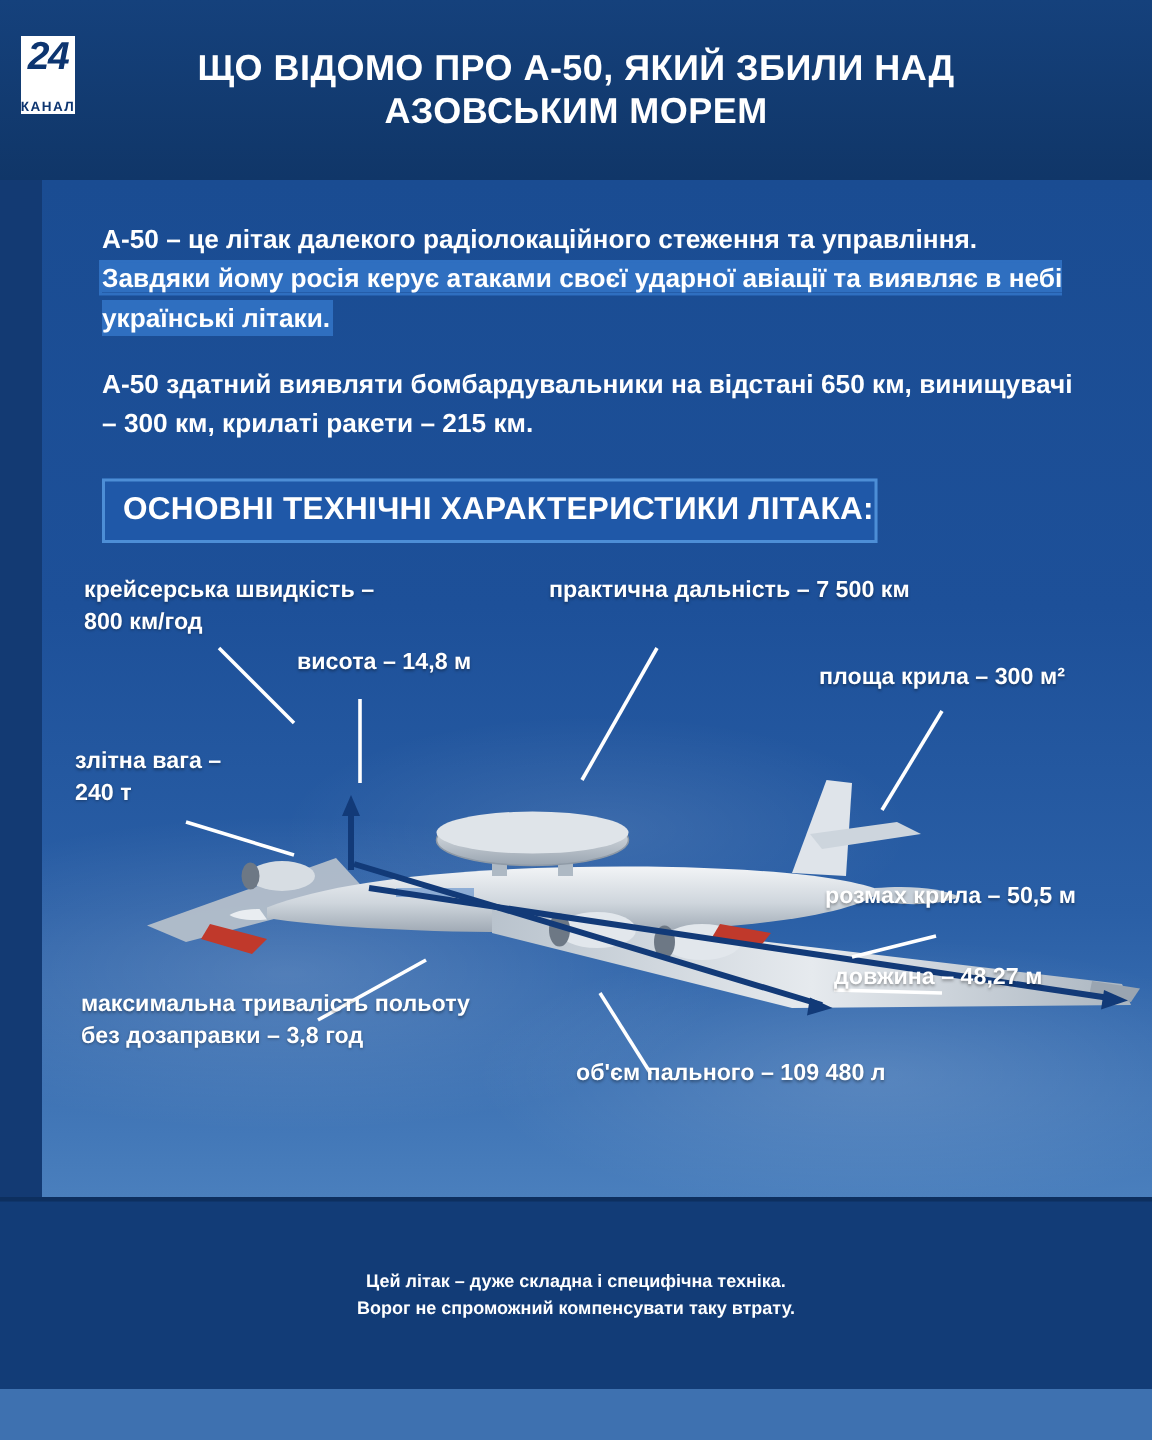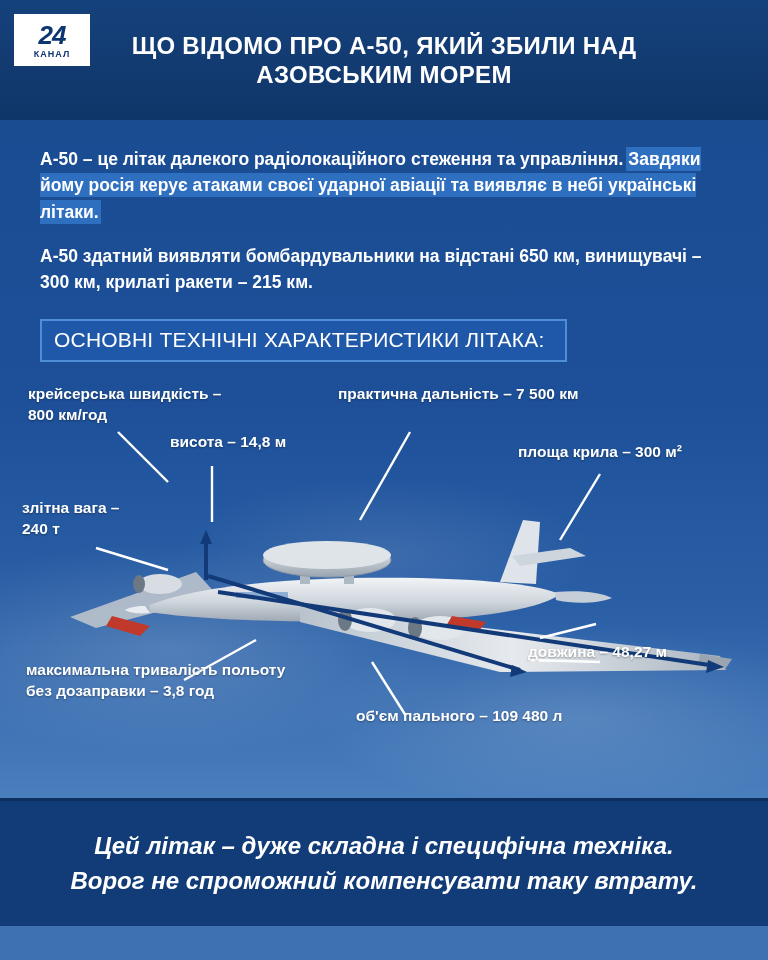--- a/index.html
+++ b/index.html
@@ -33,29 +33,29 @@
     height: 120px;
     background: linear-gradient(180deg, #15417c 0%, #103668 100%);
     display: flex;
     align-items: center;
     justify-content: center;
     flex: none;
   }
   .logo {
     position: absolute;
     left: 14px;
-    top: 14px;
-    width: 76px;
+    top: 24px;
+    width: 36px;
     height: 52px;
     background: #ffffff;
     color: #0d3570;
     display: flex;
     flex-direction: column;
     align-items: center;
-    justify-content: center;
+    justify-content: space-between;
     line-height: 1;
   }
   .logo .num {
     font-size: 26px;
     font-weight: bold;
     font-style: italic;
     letter-spacing: -1px;
   }
   .logo .word {
     font-size: 9px;
@@ -72,20 +72,21 @@
     padding: 0 70px;
     text-transform: uppercase;
   }
 
   
   .content {
     position: relative;
     flex: 1;
     background: #3b82f6;
     overflow: hidden;
+    margin-left: 28px;
   }
   
   .sky {
     position: absolute;
     left: 0;
     right: 0;
     top: 0;
     bottom: 0;
     background:
       radial-gradient(ellipse 420px 150px at 22% 78%, rgba(255,255,255,0.16), rgba(255,255,255,0) 70%),
@@ -111,22 +112,22 @@
   }
 
   .section-title {
     position: relative;
     margin: 6px 40px 0 40px;
     display: inline-block;
     background: #1f58a8;
     border: 2px solid #4d8ed6;
     color: #ffffff;
     font-size: 21px;
-    font-weight: normal;
-    padding: 7px 21px 8px 12px;
+    font-weight: bold;
+    padding: 7px 0 8px 12px;
     letter-spacing: 0.2px;
     text-transform: uppercase;
   }
 
   
   .diagram {
     position: relative;
     height: 420px;
     margin-top: 8px;
   }
@@ -152,22 +153,21 @@
     background: #123c77;
     display: flex;
     align-items: center;
     justify-content: center;
     padding: 0 40px;
     border-top: 3px solid #0d2f5f;
   }
   .footer p {
     margin: 0;
     text-align: center;
-    font-size: 24px;
-    font-style: italic;
+    font-size: 12px;
     font-weight: bold;
     line-height: 1.45;
   }
   .bottombar {
     flex: none;
     height: 34px;
     background: #3e71b0;
   }
 </style>
 </head>
@@ -287,20 +287,23 @@
 
       <div class="callout" style="left:518px; top:72px;">
         <div>площа крила – 300 м²</div>
       </div>
 
       <div class="callout" style="left:22px; top:128px;">
         <div>злітна вага –</div>
         <div>240 т</div>
       </div>
 
+      <div class="callout" style="left:522px; top:218px;">
+        <div>розмах крила – 50,5 м</div>
+      </div>
 
       <div class="callout" style="left:528px; top:272px;">
         <div>довжина – 48,27 м</div>
       </div>
 
       <div class="callout" style="left:26px; top:290px;">
         <div>максимальна тривалість польоту</div>
         <div>без дозаправки – 3,8 год</div>
       </div>
 

